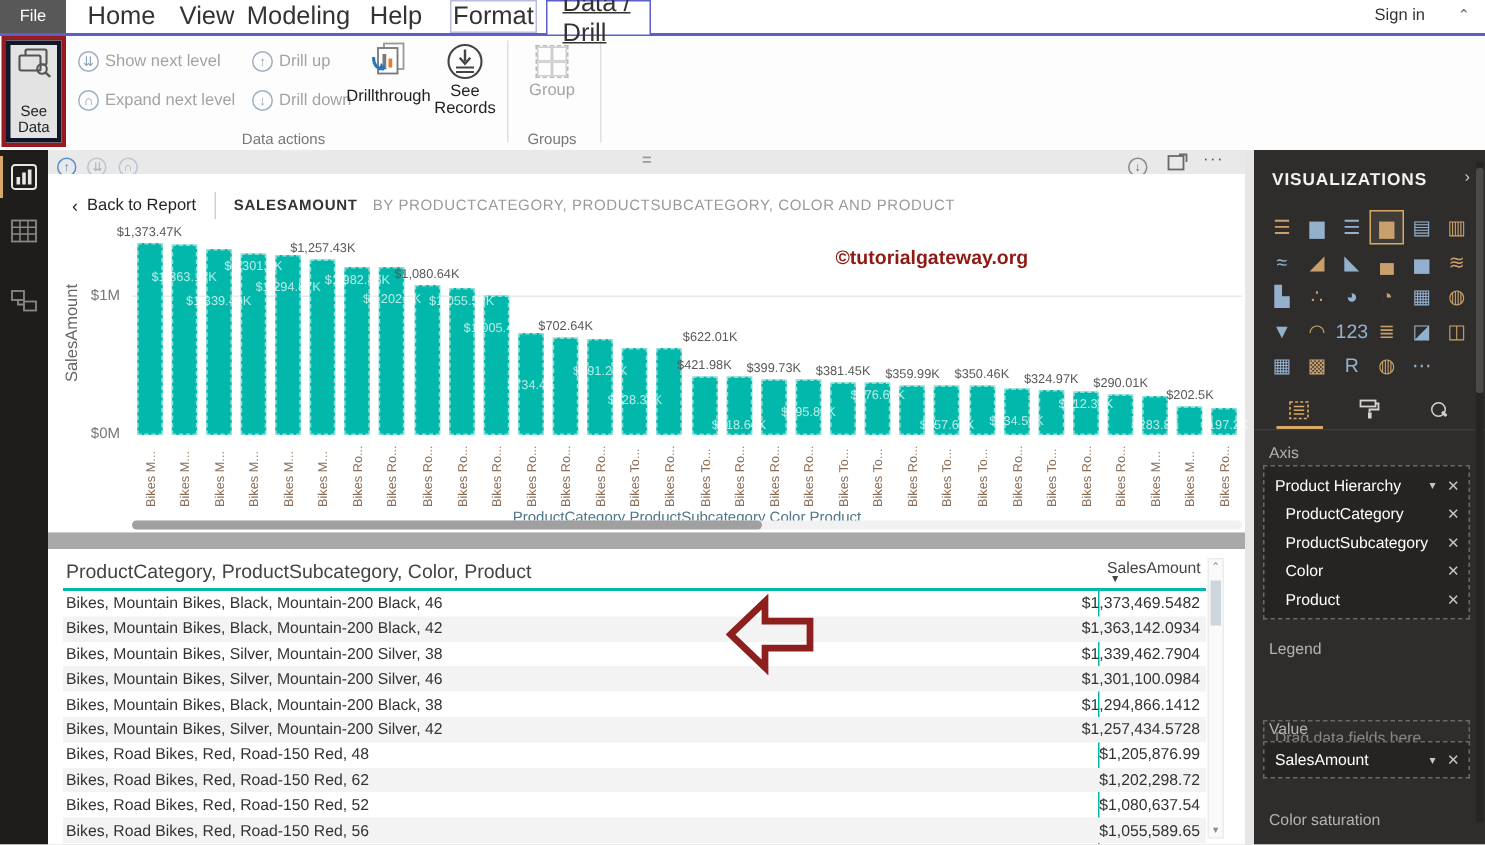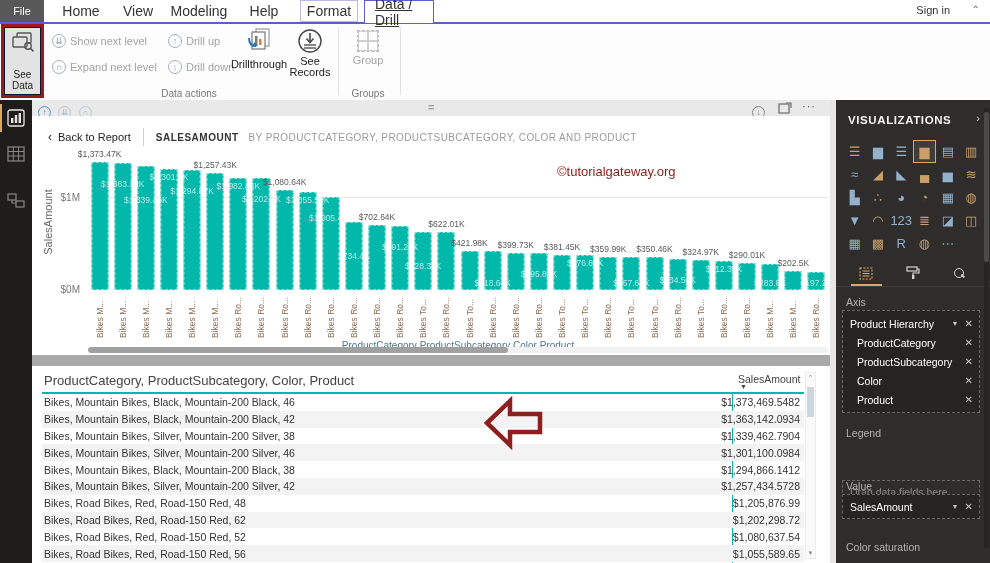--- a/index.html
+++ b/index.html
@@ -4,29 +4,29 @@
 <style>
   * { box-sizing: border-box; margin: 0; padding: 0; }
   html,body { width:990px; height:563px; overflow:hidden; }
   body { font-family:"Liberation Sans", sans-serif; background:#e6e6e6; position:relative; }
 
   
   .ribbon { position:absolute; left:0; top:0; width:990px; height:100px; background:#fff; border-bottom:1px solid #c9c9c9; z-index:5; }
   .tabrow { position:absolute; left:0; top:0; width:990px; height:24px; background:#fff; }
   .tabrow .underline { position:absolute; left:0; top:22px; width:990px; height:2px; background:#5b5fc7; }
   .filetab { position:absolute; left:0; top:0; width:44px; height:22px; background:#585858; color:#fff; font-size:11px; display:flex; align-items:center; justify-content:center; }
-  .tab { position:absolute; top:0; height:22px; font-size:14px; color:#333; display:flex; align-items:center; justify-content:center; padding:0 10px; background:#fff; }
+  .tab { position:absolute; top:0; height:22px; font-size:17px; color:#333; display:flex; align-items:center; justify-content:center; padding:0 10px; background:#fff; }
   .tab.boxed { border:1px solid #b9bce0; }
   .tab.active { border:1px solid #5b5fc7; z-index:2; height:24px; background:#fff;text-decoration:underline; }
   .signin { position:absolute; top:4px; right:40px; font-size:11px; color:#333; }
   .collapse-chev { position:absolute; top:4px; right:10px; font-size:10px; color:#666; }
 
   .ribbon-body { position:absolute; left:0; top:24px; width:990px; height:76px; background:#fdfdfd; }
   .seedata-annot { position:absolute; left:1px; top:0px; width:43px; height:74px; border:3px solid #971b1e; background:#dedede; }
-  .seedata-btn { width:100%; height:100%; border:1px solid #0f172a; display:flex; flex-direction:column; align-items:center; justify-content:center; gap:17px; background:#e3e3e3; }
+  .seedata-btn { width:100%; height:100%; border:3px solid #0f172a; display:flex; flex-direction:column; align-items:center; justify-content:center; gap:17px; background:#e3e3e3; }
   .seedata-btn .txt { font-size:10px; color:#222; text-align:center; line-height:11px; }
   .ribbon-item { position:absolute; display:flex; align-items:center; gap:4px; font-size:11px; color:#a3a3a3; }
   .circ { display:inline-flex; width:14px; height:14px; border:1px solid #9fb0c2; border-radius:50%; color:#8fa4ba; font-size:9px; align-items:center; justify-content:center; }
   .biggroupbtn { position:absolute; display:flex; flex-direction:column; align-items:center; font-size:11px; color:#222; gap:2px; text-align:center; }
   .biggroupbtn.disabled { color:#a3a3a3; }
   .grouplabel { position:absolute; top:64px; font-size:10px; color:#777; text-align:center; }
   .vsep { position:absolute; top:3px; height:68px; width:1px; background:#e0e0e0; }
   .grid-ic { width:22px; height:22px; border:1px dashed #b9b9b9; display:grid; grid-template-columns:1fr 1fr; grid-template-rows:1fr 1fr; }
   .grid-ic i { border:1px solid #cfcfcf; }
 
@@ -56,21 +56,21 @@
   .bar { position:absolute; bottom:0; left:50%; transform:translateX(-50%); width:17px; background:#01b8aa; border:1px dashed rgba(255,255,255,0.55); }
   .blab { position:absolute; left:50%; transform:translateX(-50%); font-size:8.5px; white-space:nowrap; z-index:2; }
   .blab.out { color:#595959; }
   .blab.in { color:rgba(255,255,255,0.72); }
   .xlabels { position:absolute; left:56px; top:178px; width:740px; height:44px; display:flex; }
   .xlab { flex:1; display:flex; justify-content:center; overflow:hidden; }
   .xlab span { writing-mode:vertical-rl; transform:rotate(180deg); font-size:8.5px; color:#8a6d57; line-height:10px; }
   .axis-title { position:absolute; left:56px; top:224px; width:740px; text-align:center; font-size:10px; color:#50778c; }
   .hscroll { position:absolute; left:56px; top:231px; width:740px; height:6px; background:#f1f1f1; border-radius:3px; }
   .hscroll .thumb { position:absolute; left:0; top:0; height:6px; width:420px; background:#a0a0a0; border-radius:3px; }
-  .watermark { position:absolute; left:525px; top:48px; font-size:13px; font-weight:normal; color:#8e1a15; }
+  .watermark { position:absolute; left:525px; top:48px; font-size:13px; font-weight:bold; color:#8e1a15; }
 
   
   .split-divider { position:absolute; left:32px; top:355px; width:798px; height:11px; background:#a9a9a9; }
 
   
   .table-card { position:absolute; left:32px; top:366px; width:798px; height:197px; background:#fff; overflow:hidden; }
   .tbl-h1 { position:absolute; left:12px; top:7px; font-size:13px; color:#444;text-align:right; }
   .tbl-h2 { position:absolute; left:706px; top:7px; font-size:10.5px; color:#444; }
   .sort-ic { position:absolute; left:708px; top:17px; font-size:7px; color:#444; }
   .tbl-underline { position:absolute; left:10px; top:26px; width:762px; height:2px; background:#01b8aa; }
@@ -314,21 +314,21 @@
       <div class="bar-wrap">
         <div class="bar" style="height: 64px;"></div>
         <span class="blab in" style="bottom: 38px;">$691.21K</span>
       </div>
       <div class="bar-wrap">
         <div class="bar" style="height: 58px;"></div>
         <span class="blab in" style="bottom: 19px;">$628.38K</span>
       </div>
       <div class="bar-wrap">
         <div class="bar" style="height: 58px;"></div>
-        <span class="blab out" style="bottom: 61px;">$622.01K</span>
+        <span class="blab out" style="bottom: 61px; margin-left: 27px;">$622.01K</span>
       </div>
       <div class="bar-wrap">
         <div class="bar" style="height: 39px;"></div>
         <span class="blab out" style="bottom: 42px;">$421.98K</span>
       </div>
       <div class="bar-wrap">
         <div class="bar" style="height: 39px;"></div>
         <span class="blab in" style="bottom: 2px;">$418.64K</span>
       </div>
       <div class="bar-wrap">

